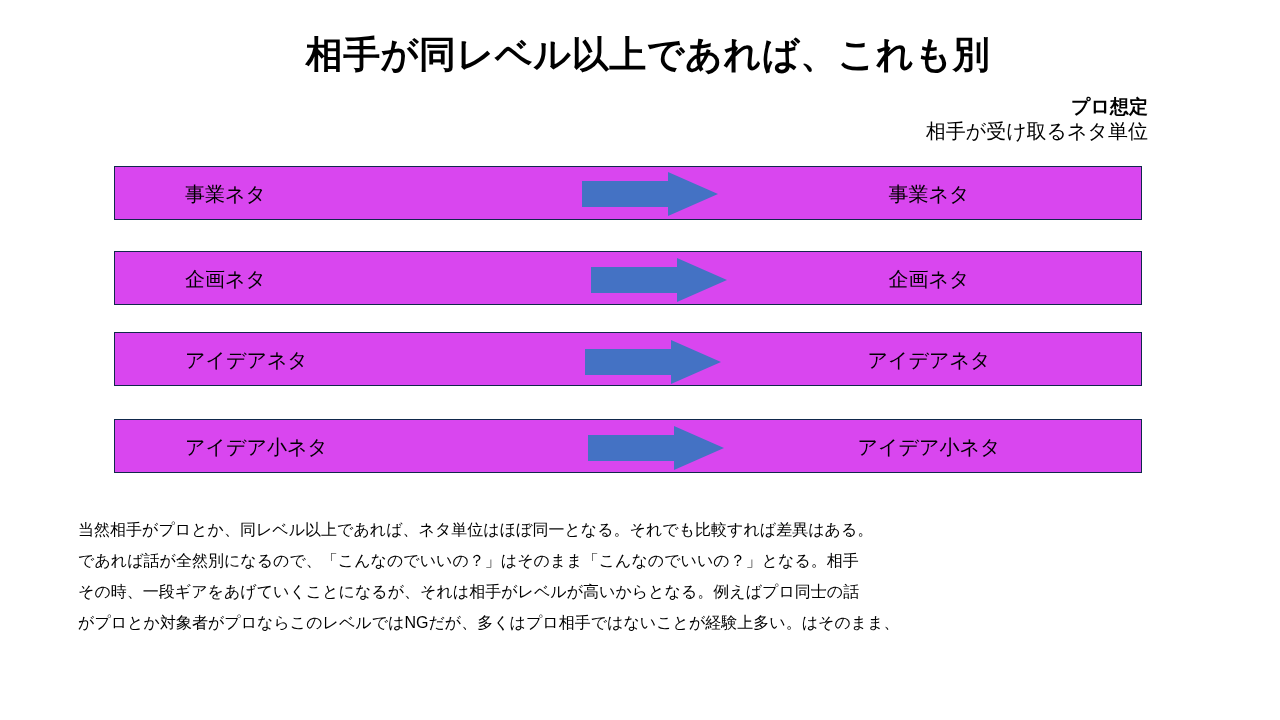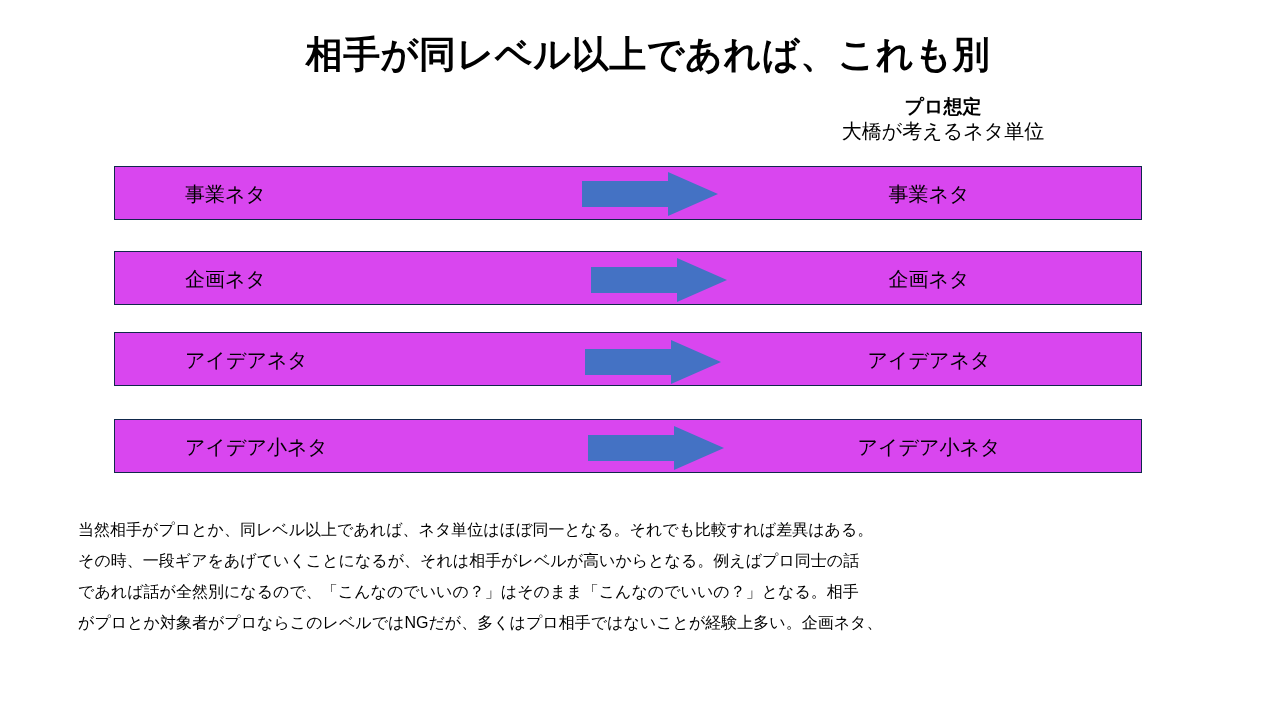--- a/index.html
+++ b/index.html
@@ -49,21 +49,21 @@
     text-align: center;
     font-size: 20px;
     line-height: 1.2;
     color: #000000;
   }
   .col-head-right {
     position: absolute;
     left: 730px;
     top: 96px;
     width: 410px;
-    text-align: center;
+    text-align: right;
     line-height: 1.2;
     color: #000000;
   }
   .col-head-right .pro-line {
     font-size: 19px;
     font-weight: bold;
     display: block;
   }
   .col-head-right .recv-line {
     font-size: 20px;
@@ -140,21 +140,21 @@
 </head>
 <body>
 
 <div id="slide" style="background: rgb(255, 255, 255);">
 
   <div class="slide-title">相手が同レベル以上であれば、これも別</div>
 
 
   <div class="col-head-right">
     <span class="pro-line">プロ想定</span>
-    <span class="recv-line">大橋が考えるネタ単位</span>
+    <span class="recv-line">相手が受け取るネタ単位</span>
   </div>
 
   <div class="row row-0" style="border-color: rgb(17, 40, 75);">
     <div class="cell-left">事業ネタ</div>
     <div class="cell-right">事業ネタ</div>
   </div>
 
   <div class="row row-1" style="border-color: rgb(17, 40, 75);">
     <div class="cell-left">企画ネタ</div>
     <div class="cell-right">企画ネタ</div>
@@ -186,18 +186,18 @@
     </svg>
   </div>
   <div class="arrow arrow-3">
     <svg viewBox="0 0 136 44" preserveAspectRatio="none" aria-hidden="true">
       <polygon points="0,9 86,9 86,0 136,22 86,44 86,35 0,35" fill="#4472c4"></polygon>
     </svg>
   </div>
 
   <div class="body-text">
     <span class="ln">当然相手がプロとか、同レベル以上であれば、ネタ単位はほぼ同一となる。それでも比較すれば差異はある。</span>
+    <span class="ln">であれば話が全然別になるので、「こんなのでいいの？」はそのまま「こんなのでいいの？」となる。相手</span>
     <span class="ln">その時、一段ギアをあげていくことになるが、それは相手がレベルが高いからとなる。例えばプロ同士の話</span>
-    <span class="ln">であれば話が全然別になるので、「こんなのでいいの？」はそのまま「こんなのでいいの？」となる。相手</span>
-    <span class="ln">がプロとか対象者がプロならこのレベルではNGだが、多くはプロ相手ではないことが経験上多い。企画ネタ、</span>
+    <span class="ln">がプロとか対象者がプロならこのレベルではNGだが、多くはプロ相手ではないことが経験上多い。はそのまま、</span>
   </div>
 
 </div>
 
 </body></html>

